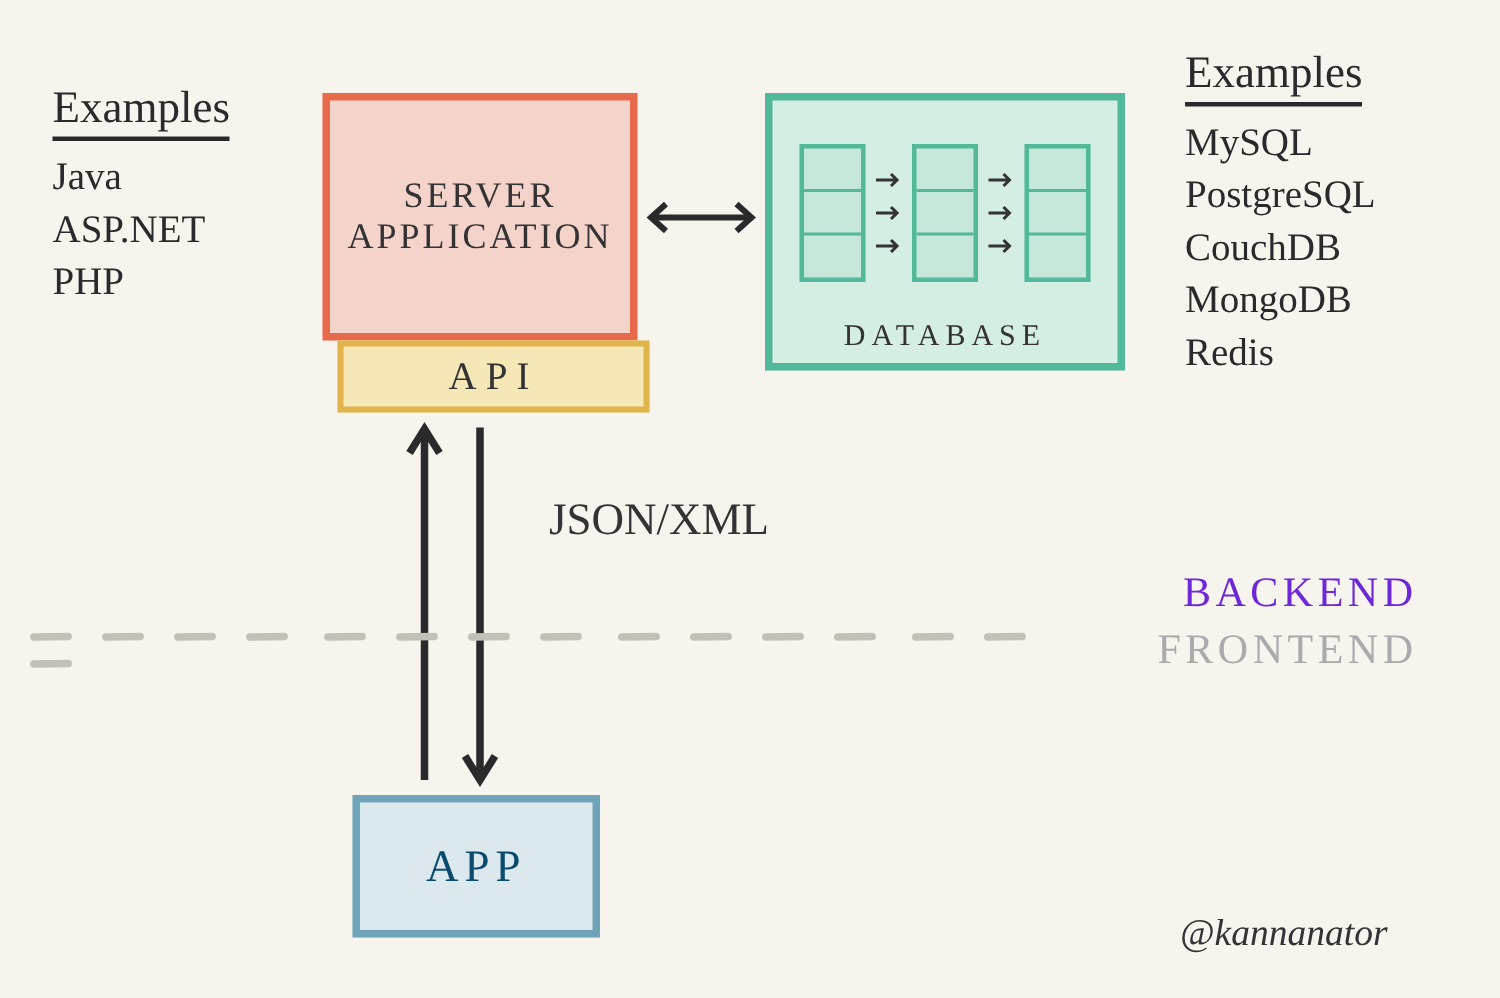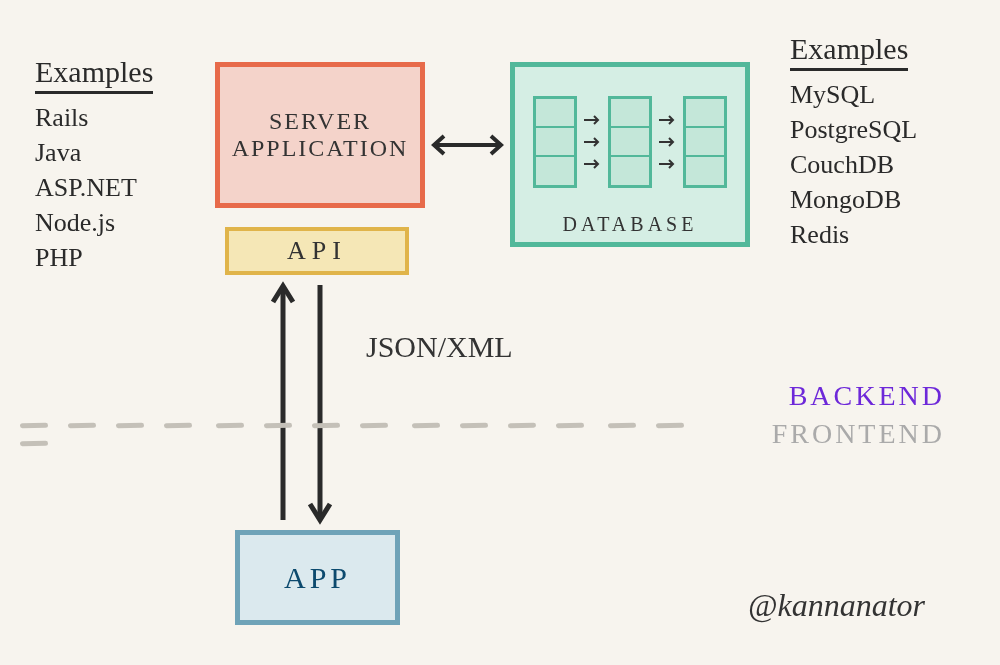--- a/index.html
+++ b/index.html
@@ -30,37 +30,37 @@
       font-size: 26px;
       line-height: 1.35;
       margin-top: 6px;
     }
     
     .server-box {
       position: absolute;
       left: 215px;
       top: 62px;
       width: 210px;
-      height: 146px;
+      height: 165px;
       border: 5px solid #e76a4a;
       background: #f4d3ca;
       display: flex;
       align-items: center;
       justify-content: center;
       text-align: center;
       font-size: 24px;
       letter-spacing: 2px;
       color: #333;
     }
     
     .api-box {
       position: absolute;
       left: 225px;
       top: 227px;
-      width: 184px;
+      width: 208px;
       height: 48px;
       border: 4px solid #e0b44a;
       background: #f5e7b6;
       display: flex;
       align-items: center;
       justify-content: center;
       font-size: 26px;
       letter-spacing: 6px;
       color: #333;
     }
@@ -166,22 +166,22 @@
       position: absolute;
       right: 55px;
       top: 418px;
       font-size: 28px;
       letter-spacing: 3px;
       color: #aaa;
     }
     .credit {
       position: absolute;
       right: 75px;
-      bottom: 41px;
-      font-size: 32px;
+      bottom: 28px;
+      font-size: 25px;
       font-style: italic;
       color: #333;
     }
     
     .divider {
       position: absolute;
       top: 414px;
       left: 20px;
       right: 250px;
       height: 6px;
@@ -196,24 +196,22 @@
       transform: rotate(-1deg);
     }
     svg { overflow: visible; }
   </style>
 </head>
 <body>
 
 <div class="label" style="left:35px; top:55px;">
   <div class="examples-header">Examples</div>
   <ul class="examples-list">
-    <li>Rails</li>
     <li>Java</li>
     <li>ASP.NET</li>
-    <li>Node.js</li>
     <li>PHP</li>
   </ul>
 </div>
 
 <div class="label" style="left:790px; top:32px;">
   <div class="examples-header">Examples</div>
   <ul class="examples-list">
     <li>MySQL</li>
     <li>PostgreSQL</li>
     <li>CouchDB</li>

